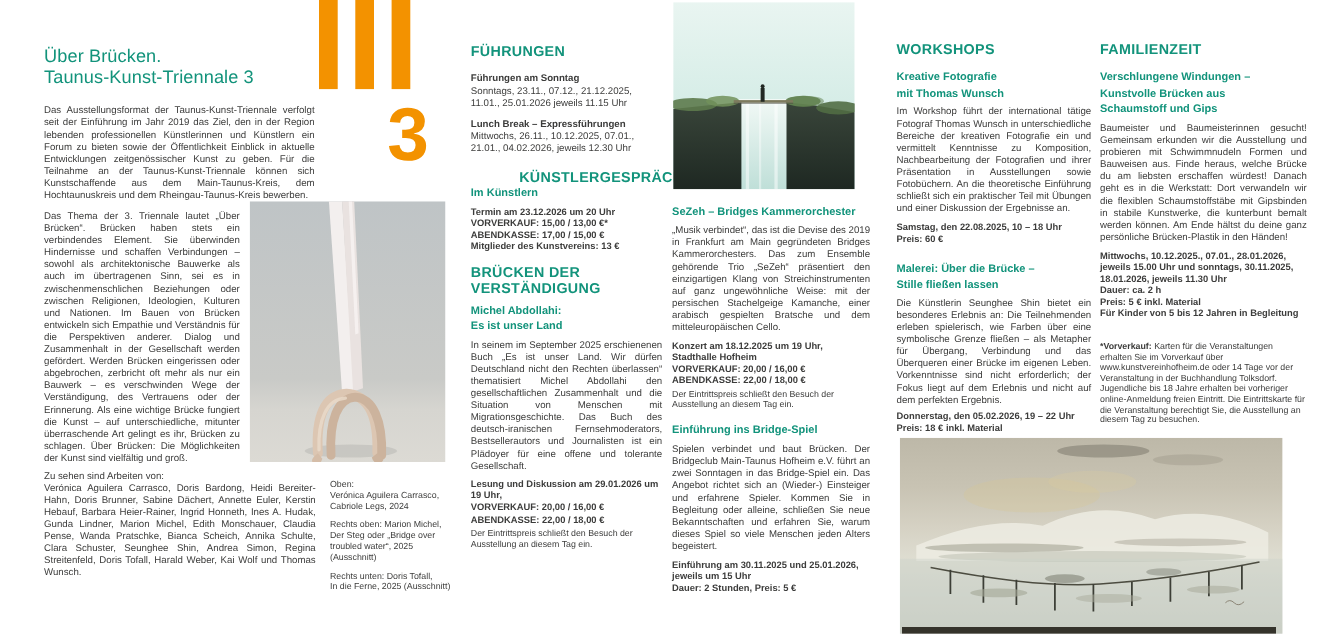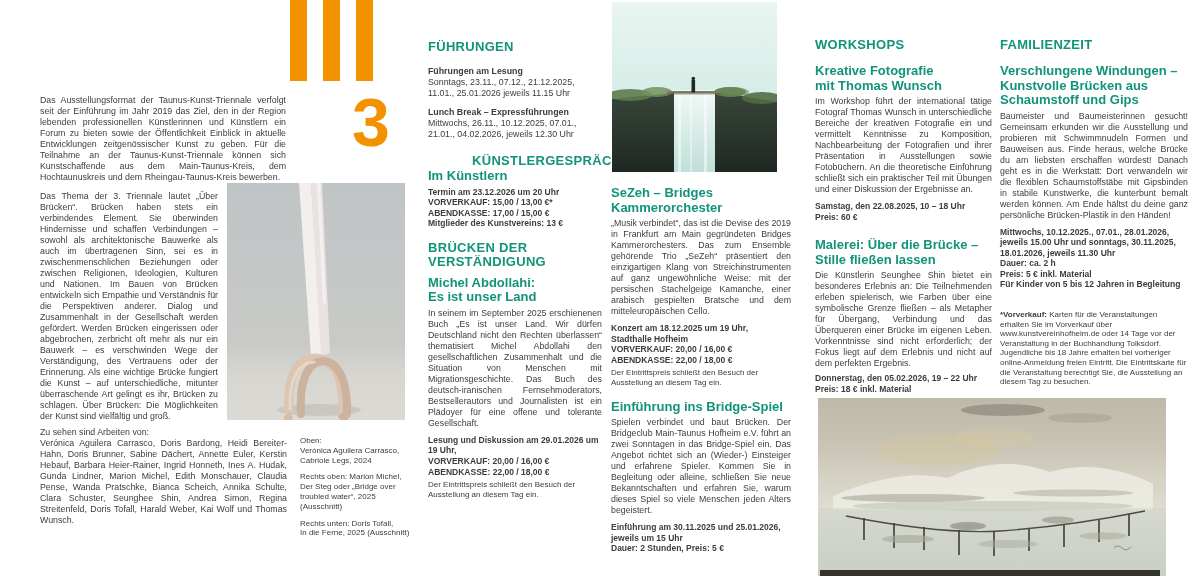--- a/index.html
+++ b/index.html
@@ -15,21 +15,21 @@
   .abs{position:absolute;}
   h1.page-title{
     margin:0;font-size:16.5px;line-height:19px;font-weight:400;color:var(--green);
     white-space:pre-line;letter-spacing:.1px;
   }
   .heading{
     margin:0 0 12px 0;font-size:13px;line-height:14px;font-weight:700;color:var(--green);
     letter-spacing:.3px;white-space:pre-line;
   }
   .subhead{
-    margin:0 0 3px 0;font-size:13px;line-height:14.5px;font-weight:700;color:var(--green);
+    margin:0 0 3px 0;font-size:10px;line-height:14.5px;font-weight:700;color:var(--green);
     white-space:pre-line;
   }
   .body{
     margin:0 0 6px 0;font-size:8.8px;line-height:11px;text-align:justify;hyphens:auto;
   }
   .evt{margin:0 0 8px 0;}
   .evt-title{font-size:8.8px;line-height:11px;font-weight:700;}
   .evt-details{font-size:8.8px;line-height:11px;white-space:pre-line;}
   .info{
     margin:2px 0 6px 0;font-size:8.5px;line-height:10.6px;font-weight:700;white-space:pre-line;
@@ -61,20 +61,22 @@
 
   <div class="abs" style="left:290px;top:0;">
     <div class="logo-bars">
       <div class="bar"></div>
       <div class="bar"></div>
       <div class="bar"></div>
     </div>
     <div class="logo-number abs" style="left:62px;top:92px;">3</div>
   </div>
 
+  <h1 class="page-title abs" style="left:40px;top:42px;width:260px;">Über Brücken.
+Taunus-Kunst-Triennale 3</h1>
 
   <p class="body abs" style="left:40px;top:95px;width:246px;">Das Ausstellungsformat der Taunus-Kunst-Triennale verfolgt seit der Einführung im Jahr 2019 das Ziel, den in der Region lebenden professionellen Künstlerinnen und Künstlern ein Forum zu bieten sowie der Öffentlichkeit Einblick in aktuelle Entwicklungen zeitgenössischer Kunst zu geben. Für die Teilnahme an der Taunus-Kunst-Triennale können sich Kunstschaffende aus dem Main-Taunus-Kreis, dem Hochtaunuskreis und dem Rheingau-Taunus-Kreis bewerben.</p>
 
   <p class="body abs" style="left:40px;top:191px;width:178px;">Das Thema der 3. Triennale lautet „Über Brücken“. Brücken haben stets ein verbindendes Element. Sie überwinden Hindernisse und schaffen Verbindungen – sowohl als architektonische Bauwerke als auch im übertragenen Sinn, sei es in zwischenmenschlichen Beziehungen oder zwischen Religionen, Ideologien, Kulturen und Nationen. Im Bauen von Brücken entwickeln sich Empathie und Verständnis für die Perspektiven anderer. Dialog und Zusammenhalt in der Gesellschaft werden gefördert. Werden Brücken eingerissen oder abgebrochen, zerbricht oft mehr als nur ein Bauwerk – es verschwinden Wege der Verständigung, des Vertrauens oder der Erinnerung. Als eine wichtige Brücke fungiert die Kunst – auf unterschiedliche, mitunter überraschende Art gelingt es ihr, Brücken zu schlagen. Über Brücken: Die Möglichkeiten der Kunst sind vielfältig und groß.</p>
 
   <div class="abs" style="left:40px;top:427px;width:247px;">
     <p class="artists-label">Zu sehen sind Arbeiten von:</p>
     <p class="artists">Verónica Aguilera Carrasco, Doris Bardong, Heidi Bereiter-Hahn, Doris Brunner, Sabine Dächert, Annette Euler, Kerstin Hebauf, Barbara Heier-Rainer, Ingrid Honneth, Ines A. Hudak, Gunda Lindner, Marion Michel, Edith Monschauer, Claudia Pense, Wanda Pratschke, Bianca Scheich, Annika Schulte, Clara Schuster, Seunghee Shin, Andrea Simon, Regina Streitenfeld, Doris Tofall, Harald Weber, Kai Wolf und Thomas Wunsch.</p>
   </div>
 
@@ -110,21 +112,21 @@
 troubled water“, 2025
 (Ausschnitt)</p>
     <p class="caption">Rechts unten: Doris Tofall,
 In die Ferne, 2025 (Ausschnitt)</p>
   </div>
 
   <div class="abs" style="left:428px;top:40px;width:174px;">
     <h2 class="heading">FÜHRUNGEN</h2>
 
     <div class="evt">
-      <div class="evt-title">Führungen am Lesung</div>
+      <div class="evt-title">Führungen am Sonntag</div>
       <div class="evt-details">Sonntags, 23.11., 07.12., 21.12.2025,
 11.01., 25.01.2026 jeweils 11.15 Uhr</div>
     </div>
     <div class="evt" style="margin-bottom:14px;">
       <div class="evt-title">Lunch Break – Expressführungen</div>
       <div class="evt-details">Mittwochs, 26.11., 10.12.2025, 07.01.,
 21.01., 04.02.2026, jeweils 12.30 Uhr</div>
     </div>
 
     <h2 class="heading" style="margin-bottom:1px;padding-left:44px;">KÜNSTLERGESPRÄCH</h2>

